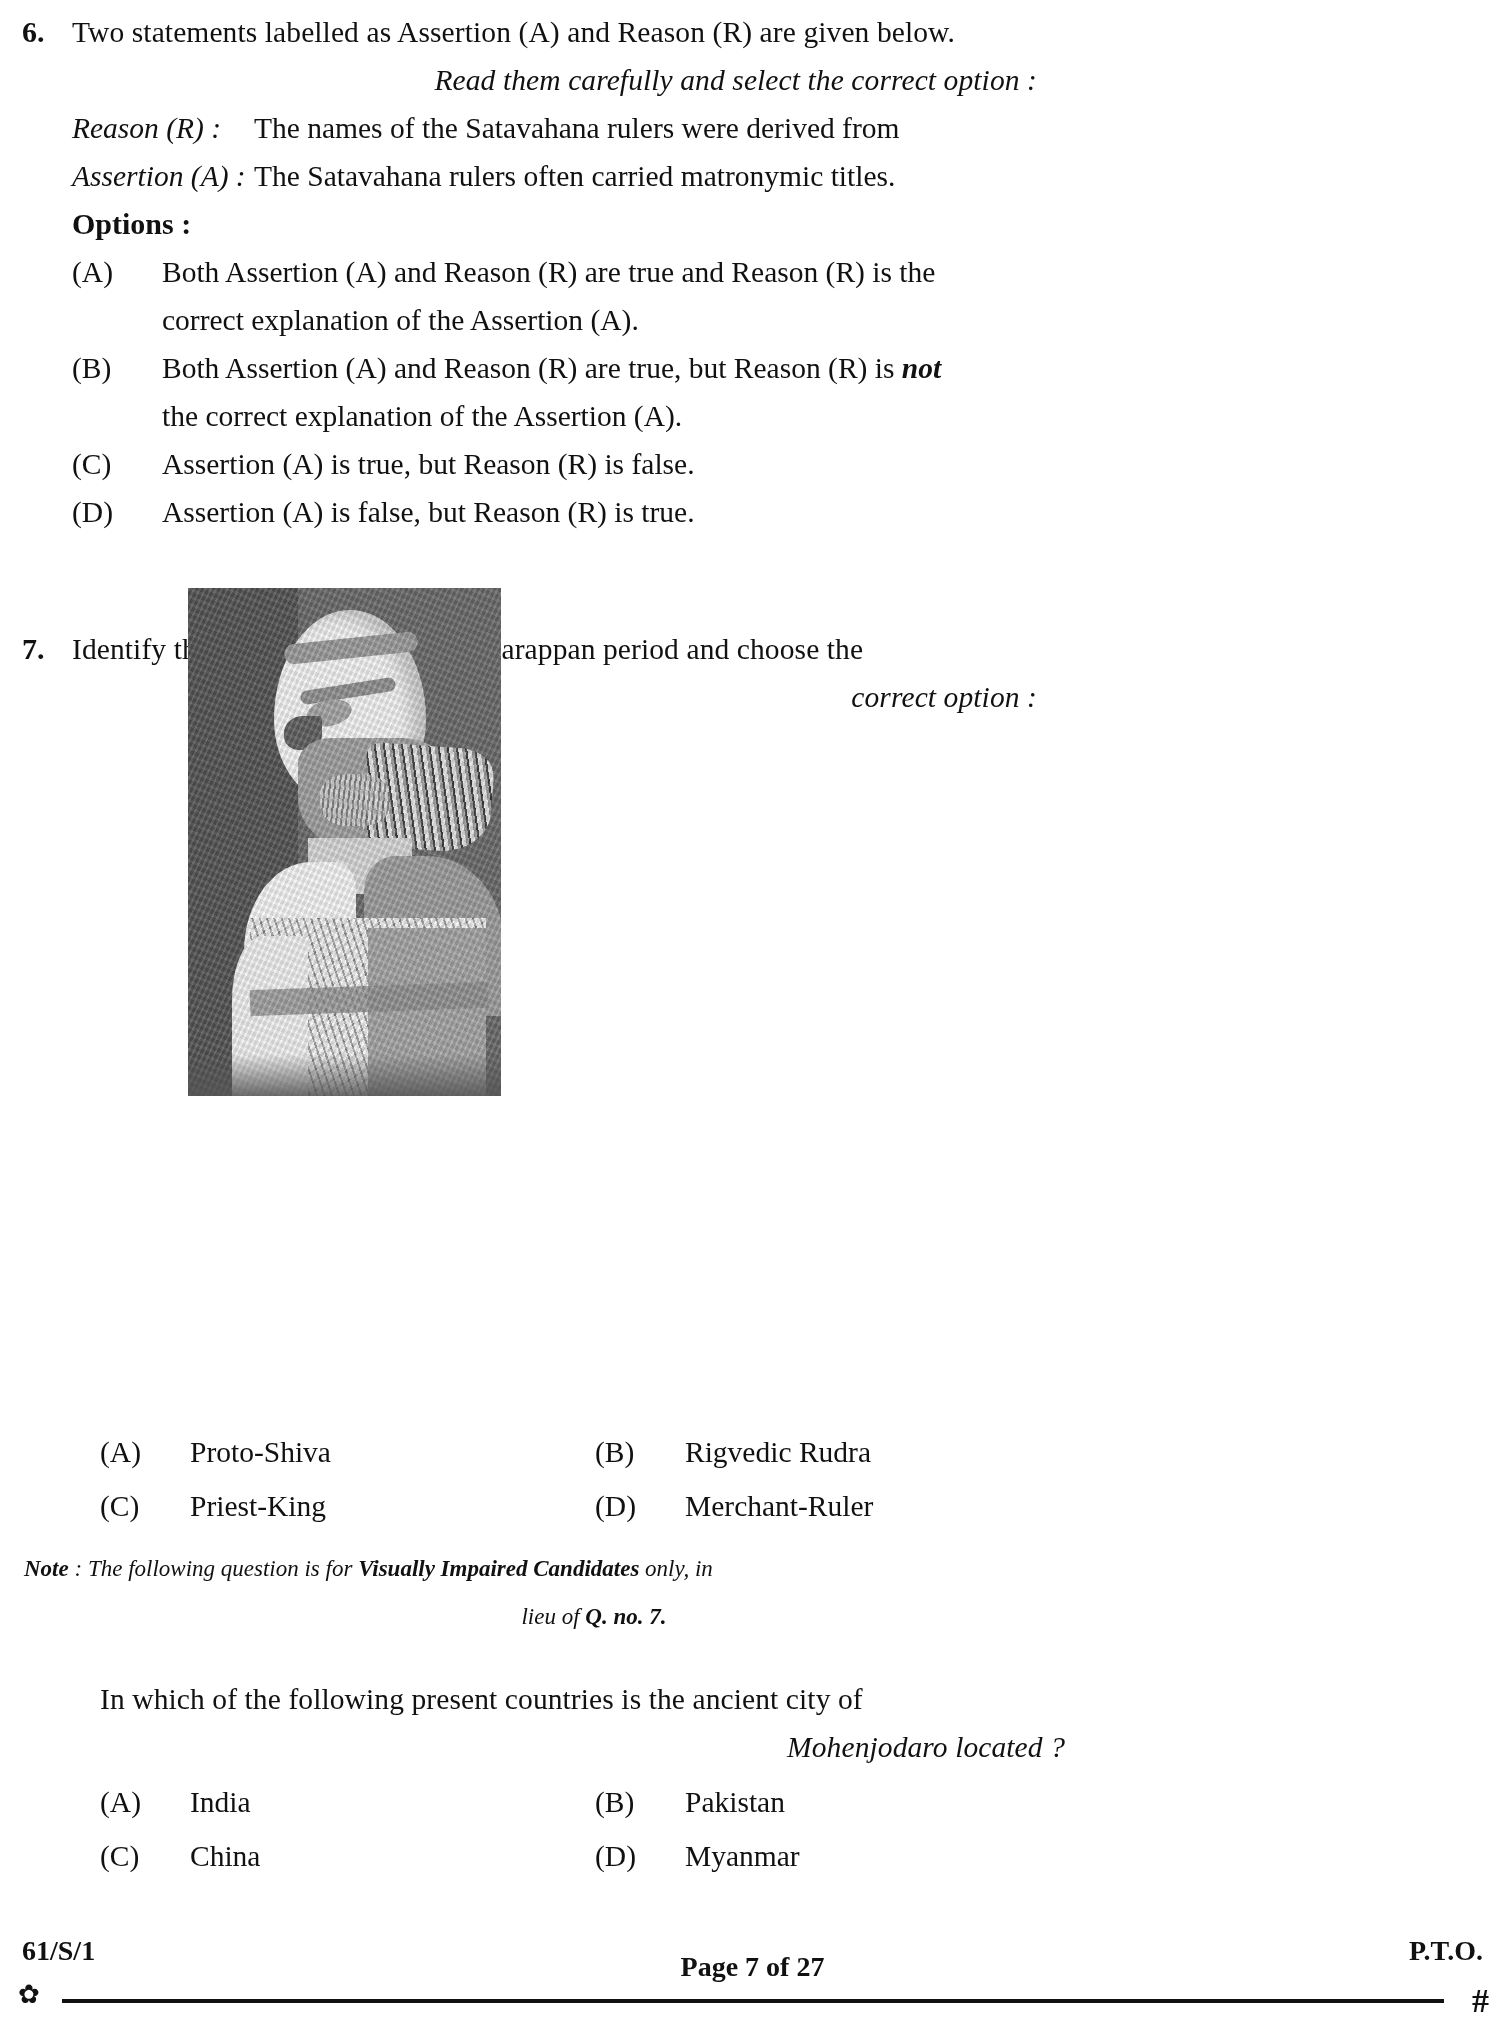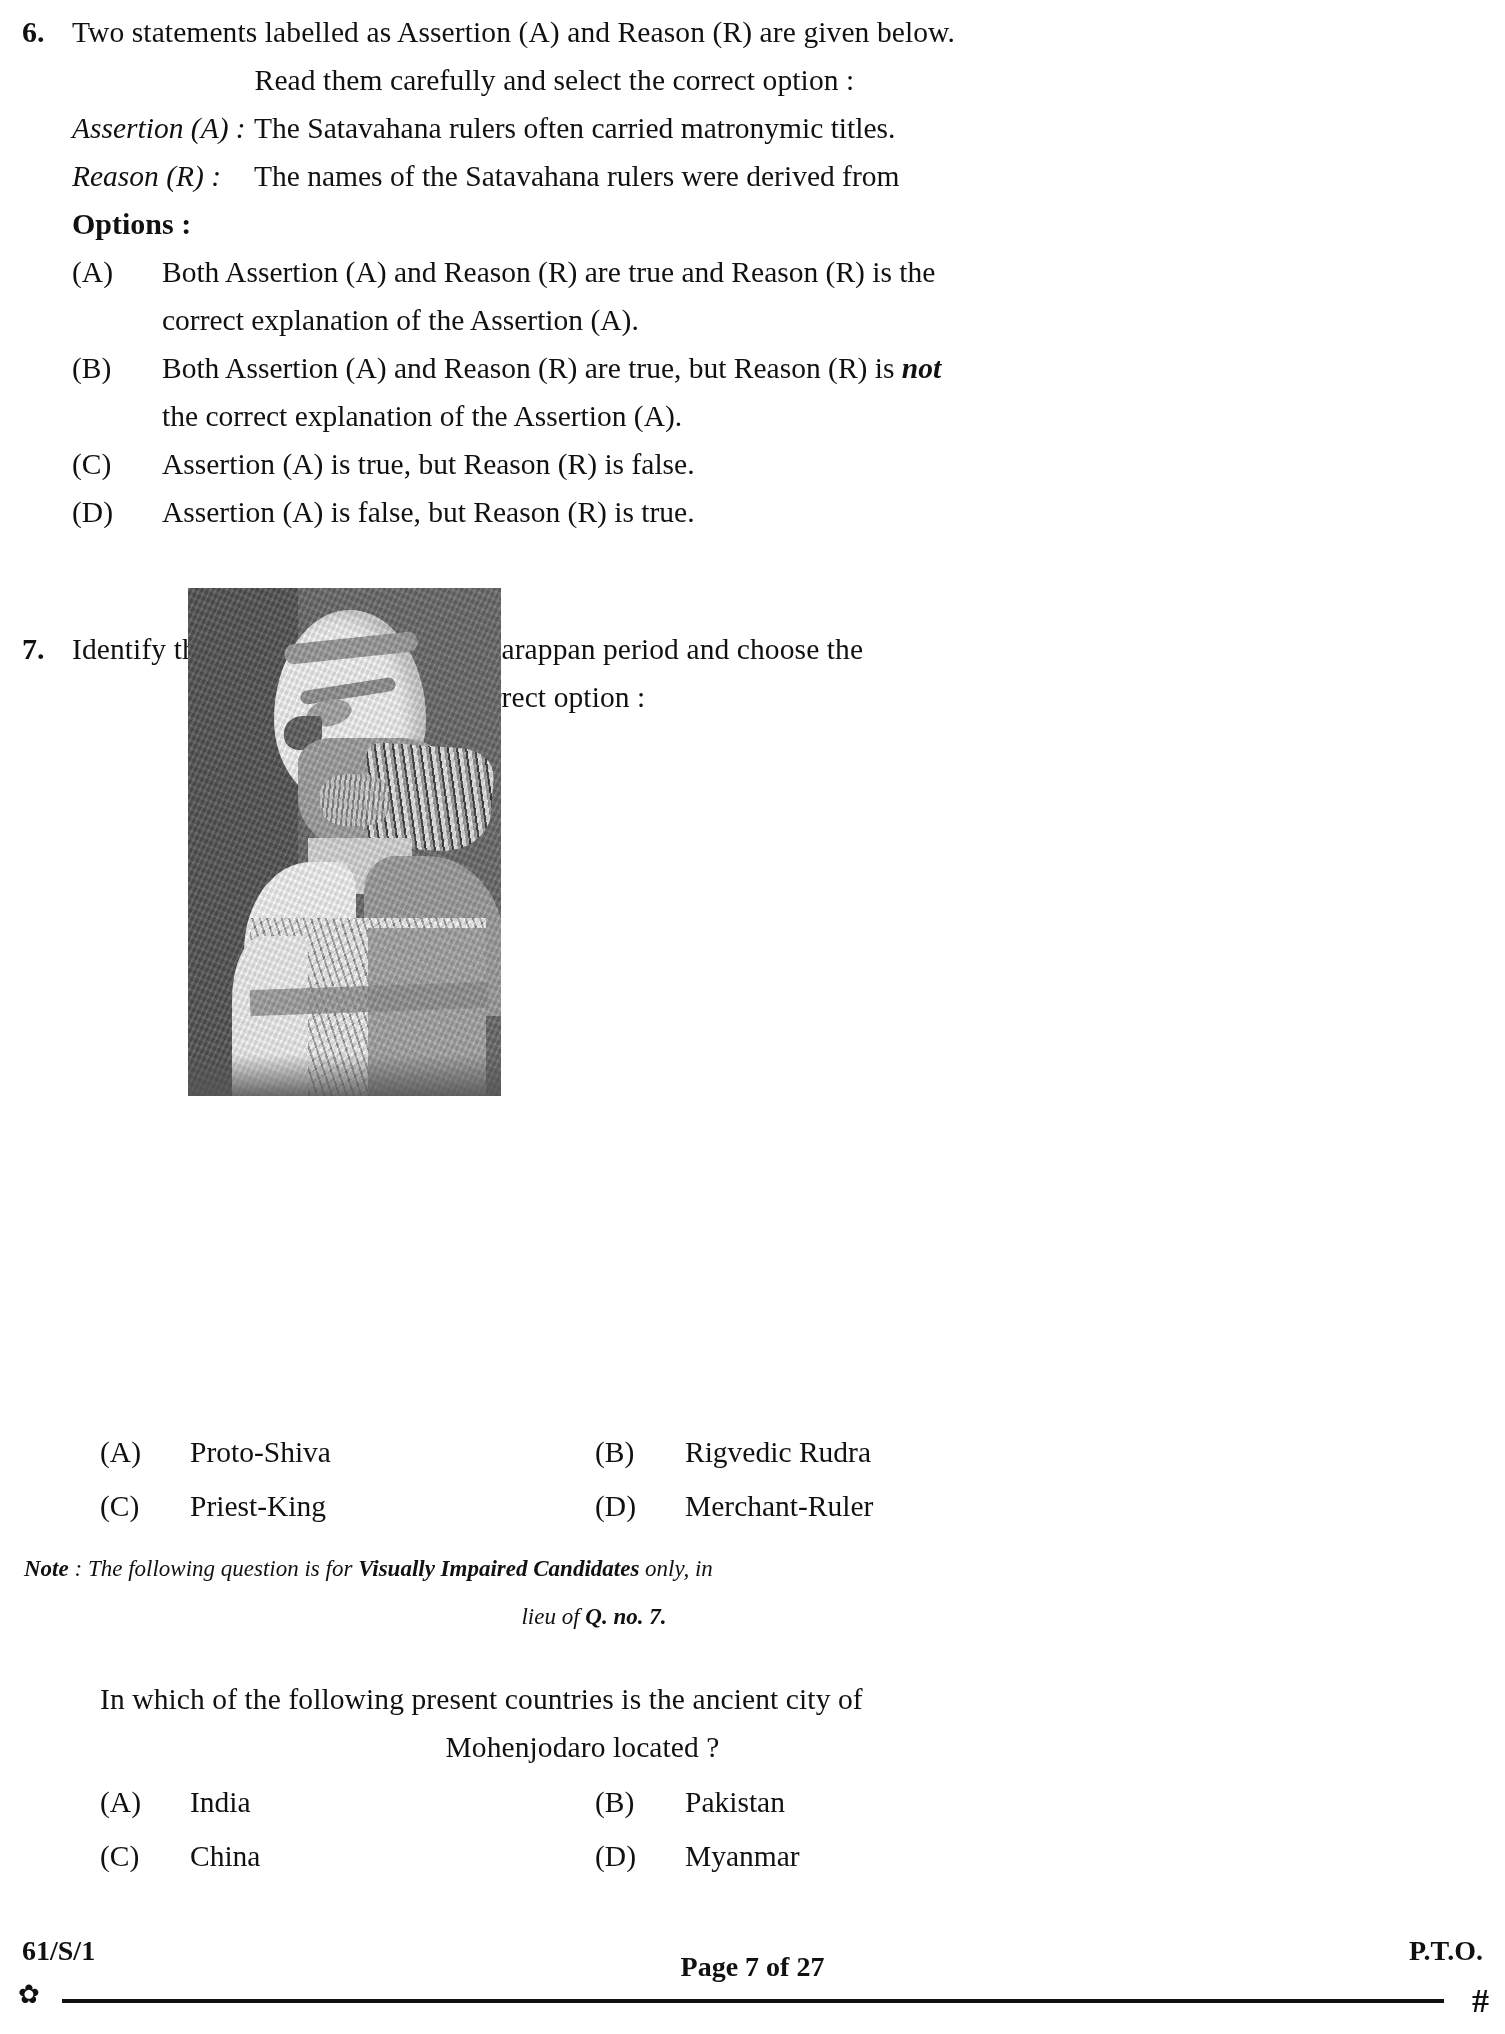--- a/index.html
+++ b/index.html
@@ -44,21 +44,21 @@
   }
 
   .stem {
     font-size: 29.5px;
     line-height: 48px;
     text-align: justify;
     text-justify: inter-word;
     width: 965px;
     letter-spacing: 0.1px;
   }
-  .stem.nojust { text-align: center; }
+  .stem.nojust { text-align: right; font-style: italic; }
 
   
   .ar-row {
     display: flex;
     align-items: flex-start;
     font-size: 29.5px;
     line-height: 48px;
   }
   .ar-label {
     font-style: italic;
@@ -333,27 +333,27 @@
 <div class="page">
 
   <div class="qblock" style="left:0; top:8px; width:1090px;">
     <div class="qnum">6.</div>
     <div class="qbody">
 
       <div class="stem">Two statements labelled as Assertion (A) and Reason (R) are given below.</div>
       <div class="stem nojust">Read them carefully and select the correct option :</div>
 
       <div class="ar-row">
+        <div class="ar-label w2">Reason (R) :</div>
+        <div class="ar-text wide">The names of the Satavahana rulers were derived from</div>
+      </div>
+
+      <div class="ar-row">
         <div class="ar-label w1">Assertion (A) :</div>
         <div class="ar-text narrow">The Satavahana rulers often carried matronymic titles.</div>
-      </div>
-
-      <div class="ar-row">
-        <div class="ar-label w2">Reason (R) :</div>
-        <div class="ar-text wide">The names of the Satavahana rulers were derived from</div>
       </div>
 
       <div class="options-head">Options :</div>
 
       <div class="opt">
         <div class="opt-key">(A)</div>
         <div class="opt-text">Both Assertion (A) and Reason (R) are true and Reason (R) is the</div>
       </div>
       <div class="opt-cont">correct explanation of the Assertion (A).</div>
 

